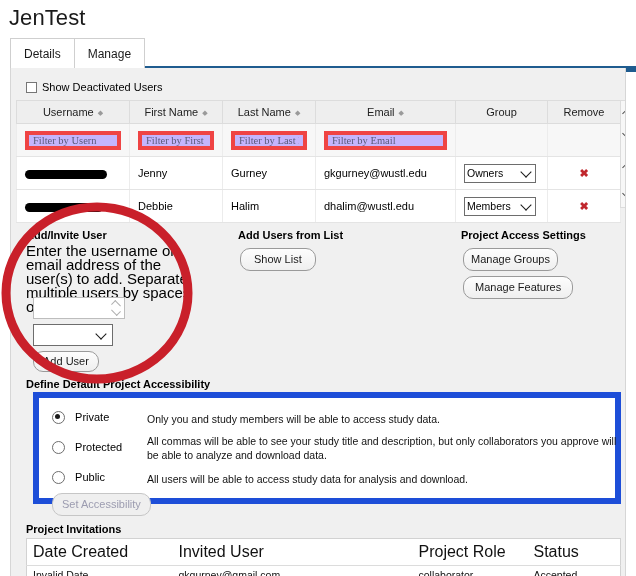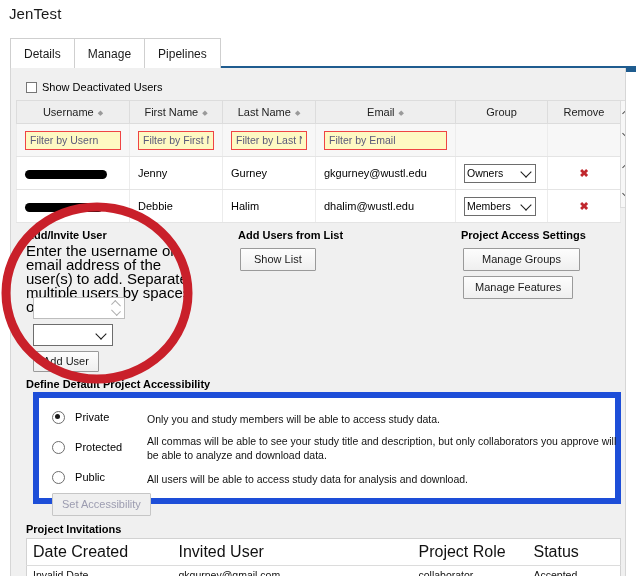--- a/index.html
+++ b/index.html
@@ -15,21 +15,21 @@
     font-size: 11px;
     color: #000000;
     position: relative;
   }
 
   
   #page-title {
     position: absolute;
     left: 9px;
     top: 5px;
-    font-size: 15px;
+    font-size: 22px;
     font-weight: 400;
     color: #1a1a1a;
     letter-spacing: 0.1px;
   }
 
   
   #tabbar {
     position: absolute;
     left: 0;
     top: 36px;
@@ -154,23 +154,23 @@
     margin-left: 4px;
     font-size: 7px;
     color: #9a9a9a;
     line-height: 1;
     vertical-align: 1px;
   }
   .filter-input {
     width: 100%;
     height: 19px;
     box-sizing: border-box;
-    border: 1px solid #ef4444;
-    background: #fef9c3;
-    font-family: Liberation Sans, sans-serif;
+    border: 4px solid #ef4444;
+    background: #c4b5fd;
+    font-family: Liberation Serif, serif;
     font-size: 10.5px;
     color: #5a5a7a;
     padding: 0 4px;
     outline: none;
   }
   .filter-input::placeholder { color: #5a5a7a; opacity: 1; }
   .redact {
     display: inline-block;
     height: 9px;
     background: #000000;
@@ -245,21 +245,21 @@
     font-size: 15px;
     line-height: 14px;
     color: #000;
   }
   .btn {
     font-family: "Liberation Sans", sans-serif;
     font-size: 11px;
     color: #1a1a1a;
     background: linear-gradient(#fdfdfd, #efefef);
     border: 1px solid #9a9a9a;
-    border-radius: 1px;
+    border-radius: 10px;
     padding: 4px 9px;
     cursor: pointer;
     line-height: 1;
   }
   .btn.disabled {
     color: #9c9cb0;
     background: #efefef;
     border-color: #c6c6c6;
     cursor: default;
   }
@@ -392,21 +392,20 @@
 <body>
 
 <div id="page-title">JenTest</div>
 
 <div id="tabbar">
   <div id="tab-underline"></div>
   <div id="tab-underline-mask"></div>
   <div id="tabstrip">
     <div class="tab">Details</div>
     <div class="tab">Manage</div>
-    <div class="tab">Pipelines</div>
   </div>
 </div>
 
 <div id="content">
 
   <div id="deact-row">
     <span class="cbx"></span>
     <span id="deact-label">Show Deactivated Users</span>
   </div>
 
@@ -518,21 +517,21 @@
       <option></option>
     </select>
     <span class="sel-caret" style="top:6px; right:8px;"></span>
   </span>
   <button class="btn" style="position:absolute; left:22px; top:283px;">Add User</button>
 
   <div class="sec-head" style="left:227px; top:161px;">Add Users from List</div>
   <button class="btn" style="position:absolute; left:229px; top:180px; padding:5px 13px;">Show List</button>
 
   <div class="sec-head" style="left:450px; top:161px;">Project Access Settings</div>
-  <button class="btn" style="position:absolute; left:452px; top:180px; padding:5px 18px;">Manage Groups</button>
+  <button class="btn" style="position:absolute; left:452px; top:180px; padding:5px 7px;">Manage Groups</button>
   <button class="btn" style="position:absolute; left:452px; top:208px; padding:5px 11px;">Manage Features</button>
 
   <div class="sec-head" id="acc-head" style="left:15px; top:310px;">Define Default Project Accessibility</div>
   <div id="acc-box" style="top:324px;">
 
     <div class="radio-row" style="top:12px;">
       <span class="radio on"></span>
       <span class="radio-label">Private</span>
     </div>
     <div class="radio-desc" style="top:14px;">Only you and study members will be able to access study data.</div>

